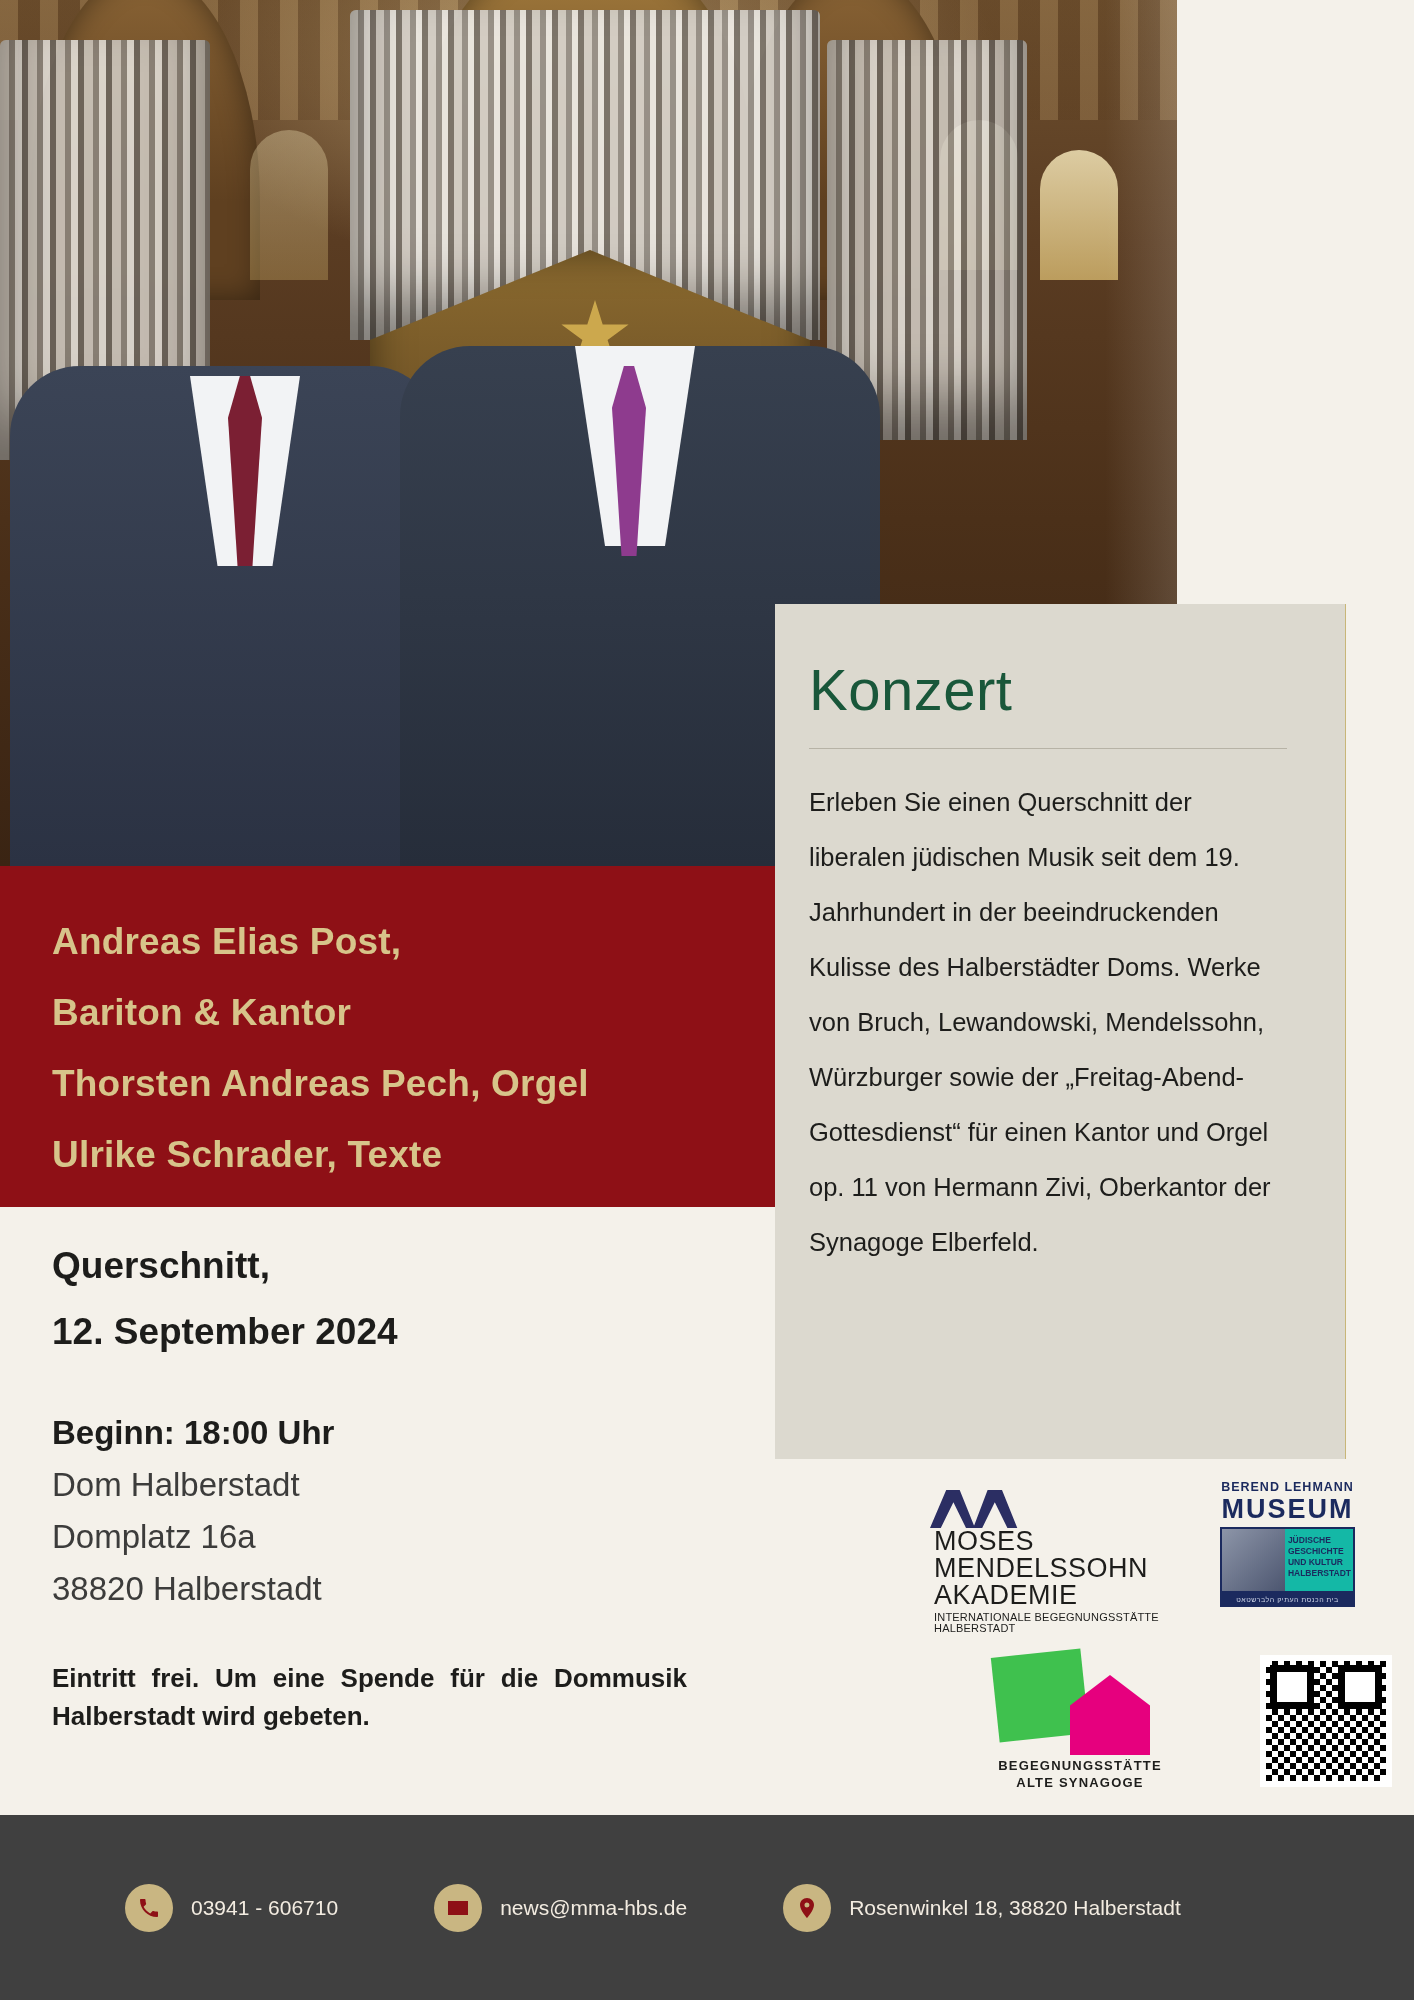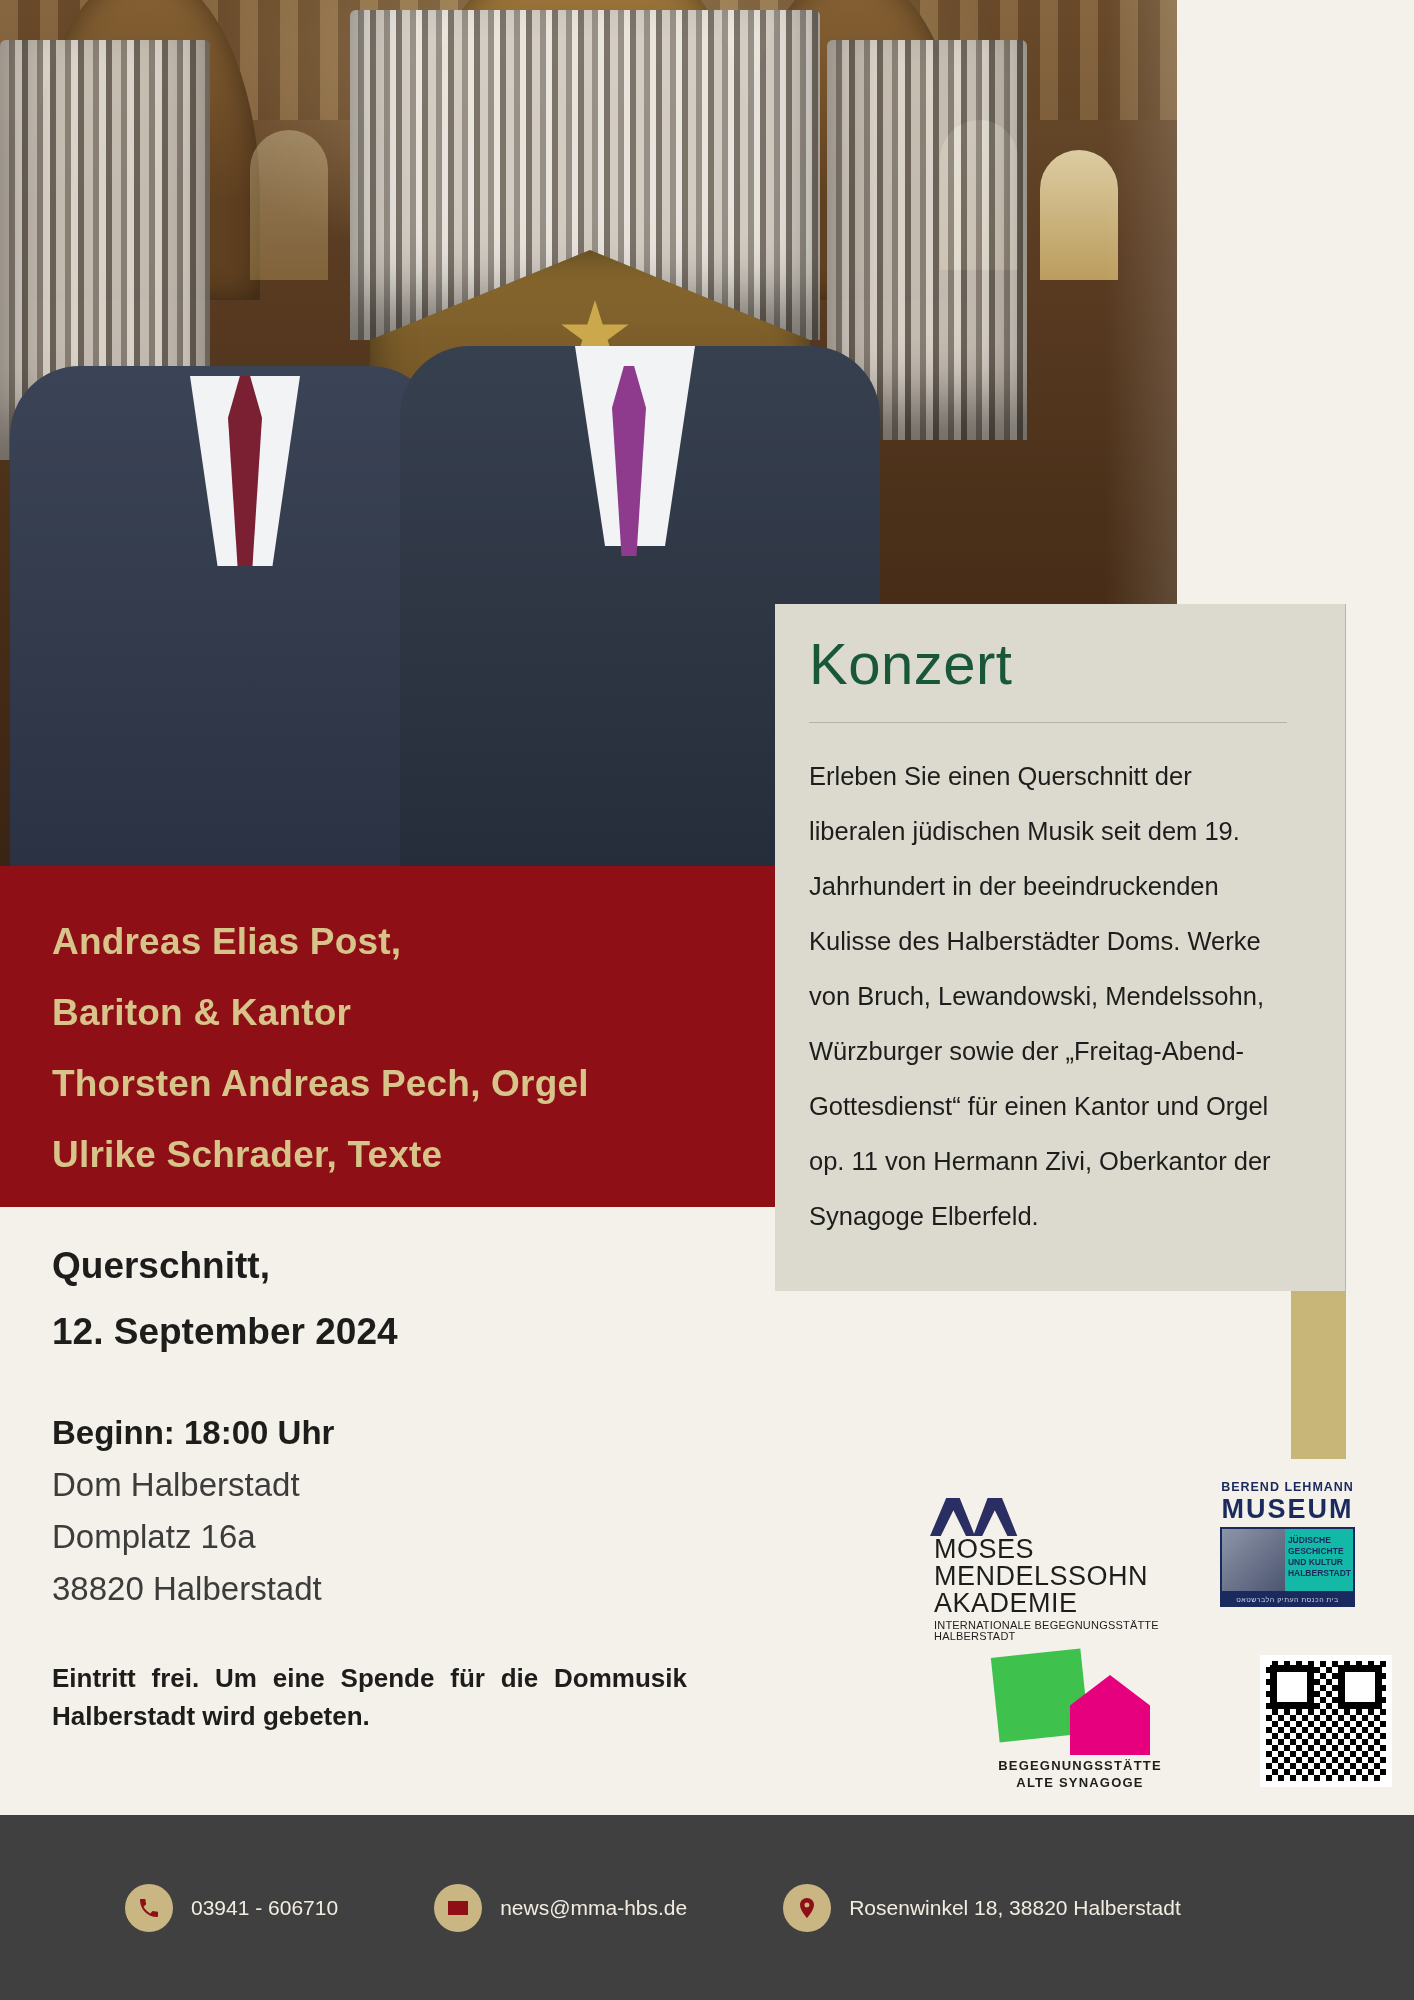--- a/index.html
+++ b/index.html
@@ -198,24 +198,24 @@
     top: 604px;
     width: 55px;
     height: 855px;
     background: #c8b678;
   }
   .panel {
     position: absolute;
     left: 775px;
     top: 604px;
     width: 570px;
-    height: 687px;
+    height: 855px;
     background: #dcd9cf;
     box-sizing: border-box;
-    padding: 24px 58px 0 34px;
+    padding: 50px 58px 0 34px;
   }
   .panel h1 {
     margin: 0;
     font-size: 58px;
     font-weight: normal;
     color: #19573a;
     letter-spacing: .5px;
     line-height: 72px;
   }
   .panel .rule {
@@ -234,21 +234,21 @@
   
   .logos {
     position: absolute;
     left: 930px;
     top: 1490px;
     width: 420px;
     height: 300px;
   }
   .logo-mma {
     position: absolute;
-    left: 0; top: 8px;
+    left: 0; top: 0;
     width: 250px;
   }
   .mma-mark {
     display: inline-block;
     vertical-align: top;
     width: 90px; height: 38px;
     background: #2b2e63;
     clip-path: polygon(0% 100%, 18% 0%, 33% 0%, 50% 100%, 40% 100%, 26% 32%, 12% 100%,
                        48% 100%, 64% 0%, 80% 0%, 97% 100%, 86% 100%, 72% 32%, 58% 100%);
   }

